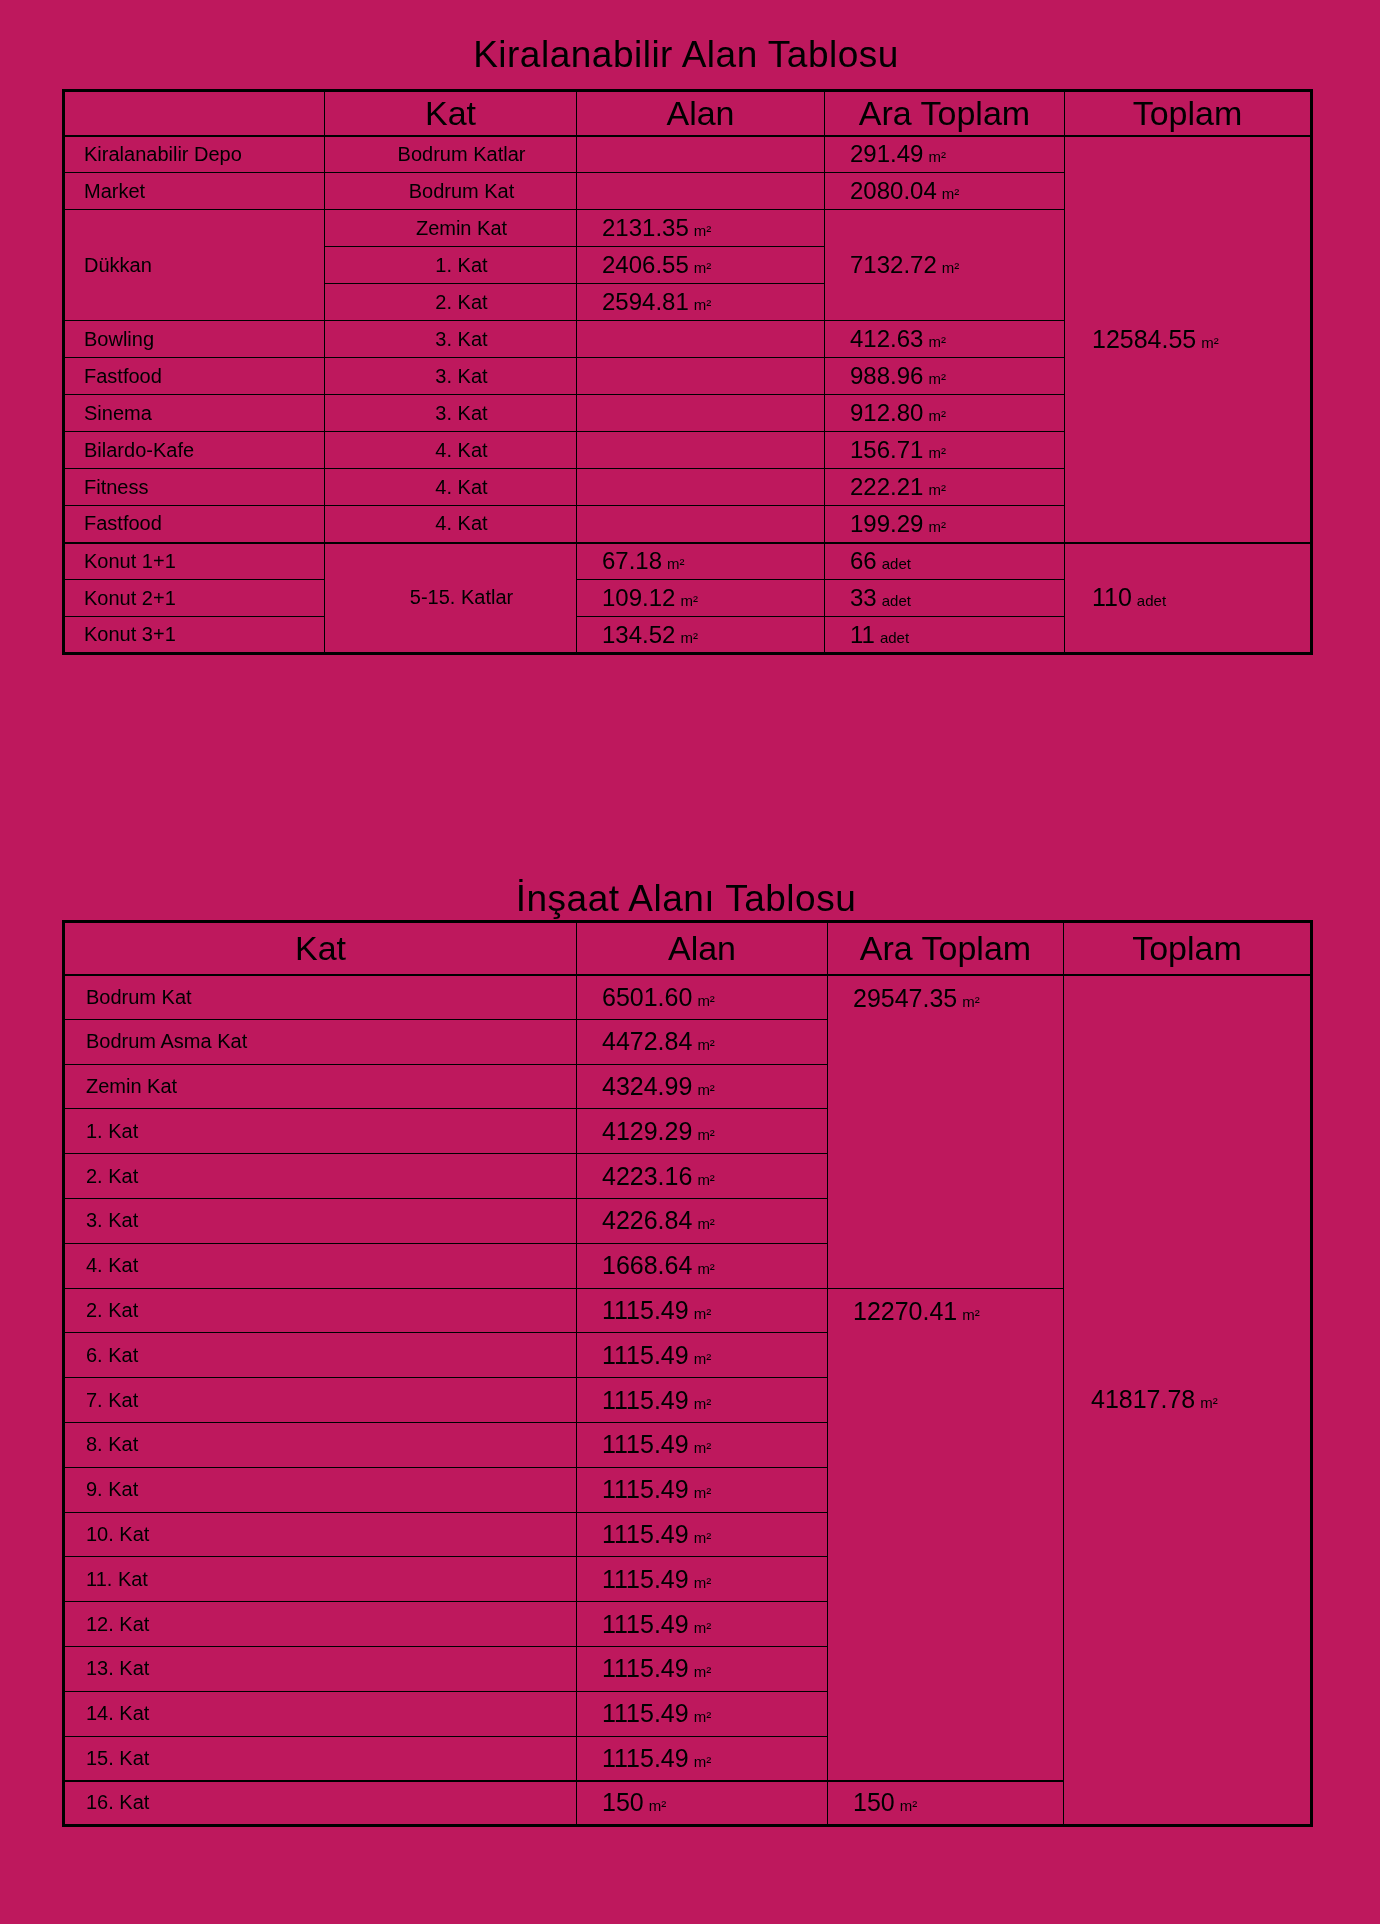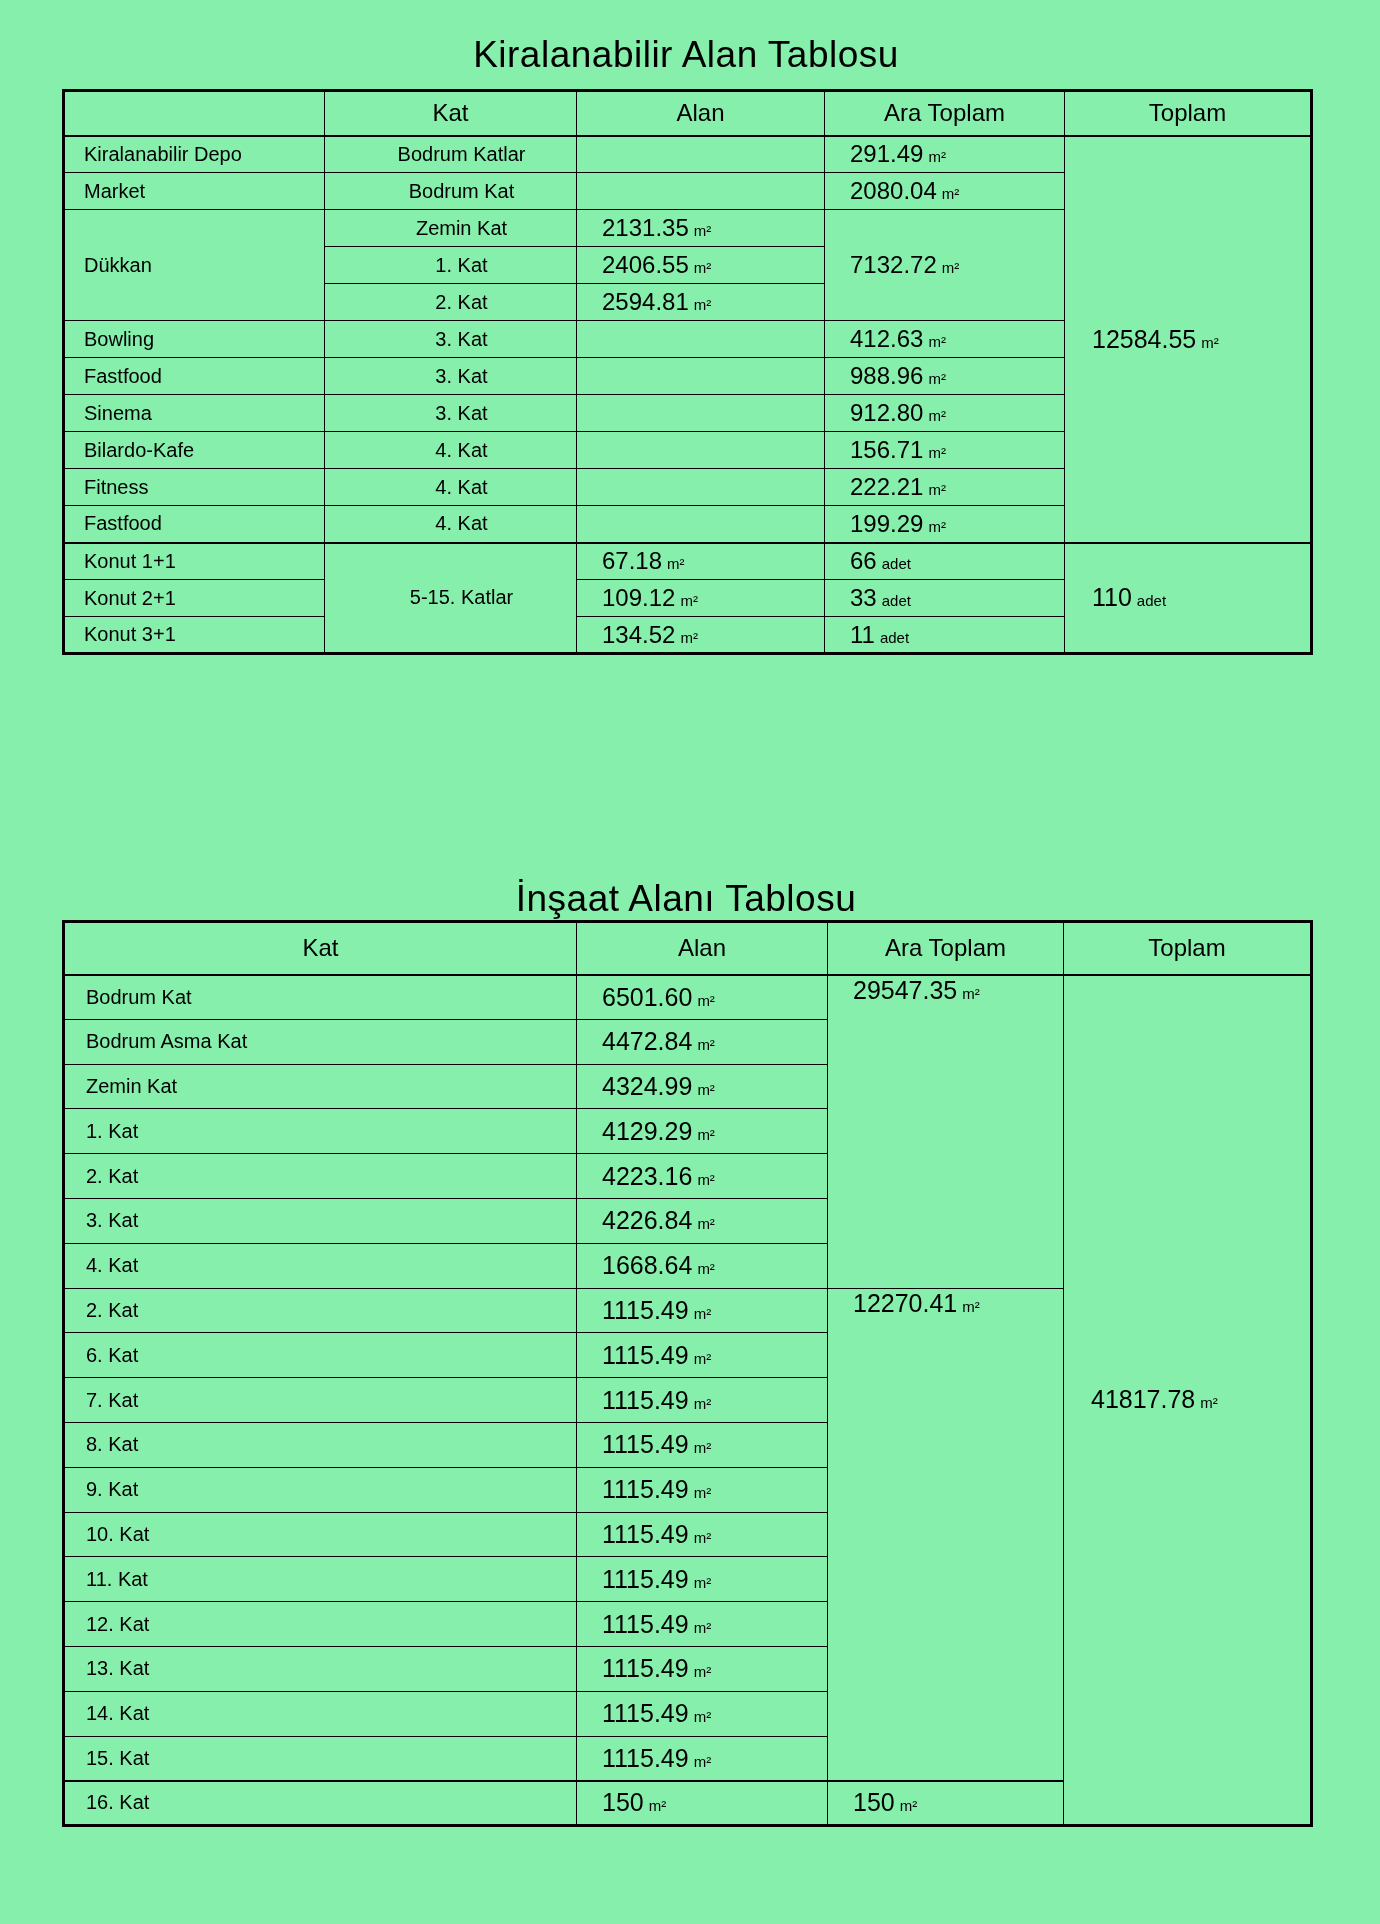--- a/index.html
+++ b/index.html
@@ -7,21 +7,21 @@
   body {
     background: #ffffff;
     color: #000000;
     font-family: "Liberation Sans", sans-serif;
     -webkit-font-smoothing: antialiased;
   }
   .page {
     position: relative;
     width: 1380px;
     height: 1924px;
-    background: #86efac;
+    background: #be185d;
     overflow: hidden;
   }
   .sheet {
     width: 1248px;
     margin-left: 62px;
   }
   .doc-title {
     margin: 0;
     text-align: center;
     font-size: 37px;
@@ -40,38 +40,38 @@
   }
   .tbl th, .tbl td {
     border: 1.5px solid #000;
     padding: 0;
     vertical-align: middle;
     overflow: hidden;
     white-space: nowrap;
   }
   .tbl thead th {
     border-bottom-width: 2.5px;
-    font-size: 24px;
+    font-size: 34px;
     font-weight: 400;
     text-align: center;
   }
   .t1 thead tr { height: 45px; }
   .t1 tbody tr { height: 37px; }
   .t2 thead tr { height: 53px; }
   .t2 tbody tr { height: 44.8px; }
 
   tr.thick > td { border-top-width: 2.5px; }
 
   td.nm  { text-align: left; padding-left: 19px; font-size: 20px; }
   td.kt  { text-align: center; padding-left: 22px; font-size: 20px; }
   td.kt2 { text-align: left; padding-left: 21px; font-size: 20px; }
   td.num { text-align: left; padding-left: 25px; font-size: 24px; }
   .t2 td.num { font-size: 25px; }
   td.tot { text-align: left; padding-left: 27px; font-size: 25px; }
-  td.top { vertical-align: top; }
+  td.top { vertical-align: top; padding-top: 8px; }
 
   .u { font-size: 15px; margin-left: 5px; }
 </style>
 </head>
 <body>
 
 <div class="page">
   <div class="sheet">
 
     <h1 class="doc-title title1">Kiralanabilir Alan Tablosu</h1>

